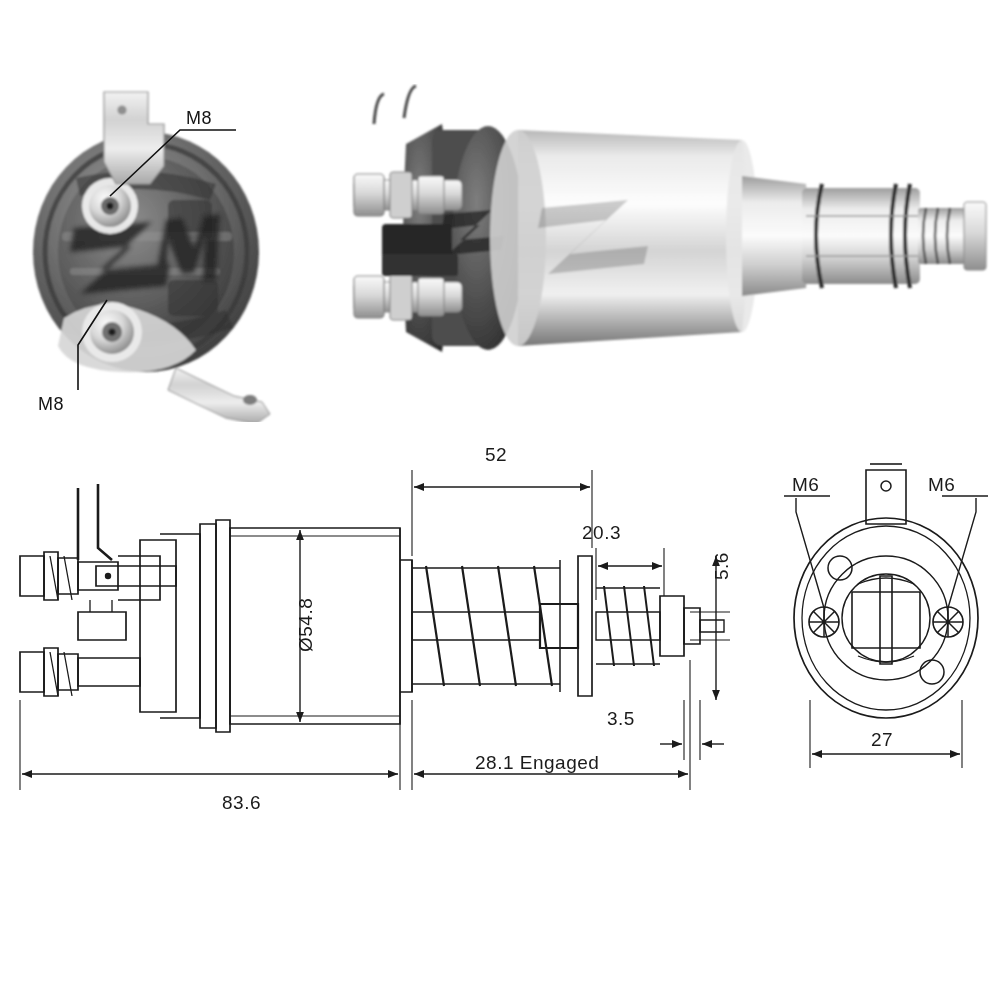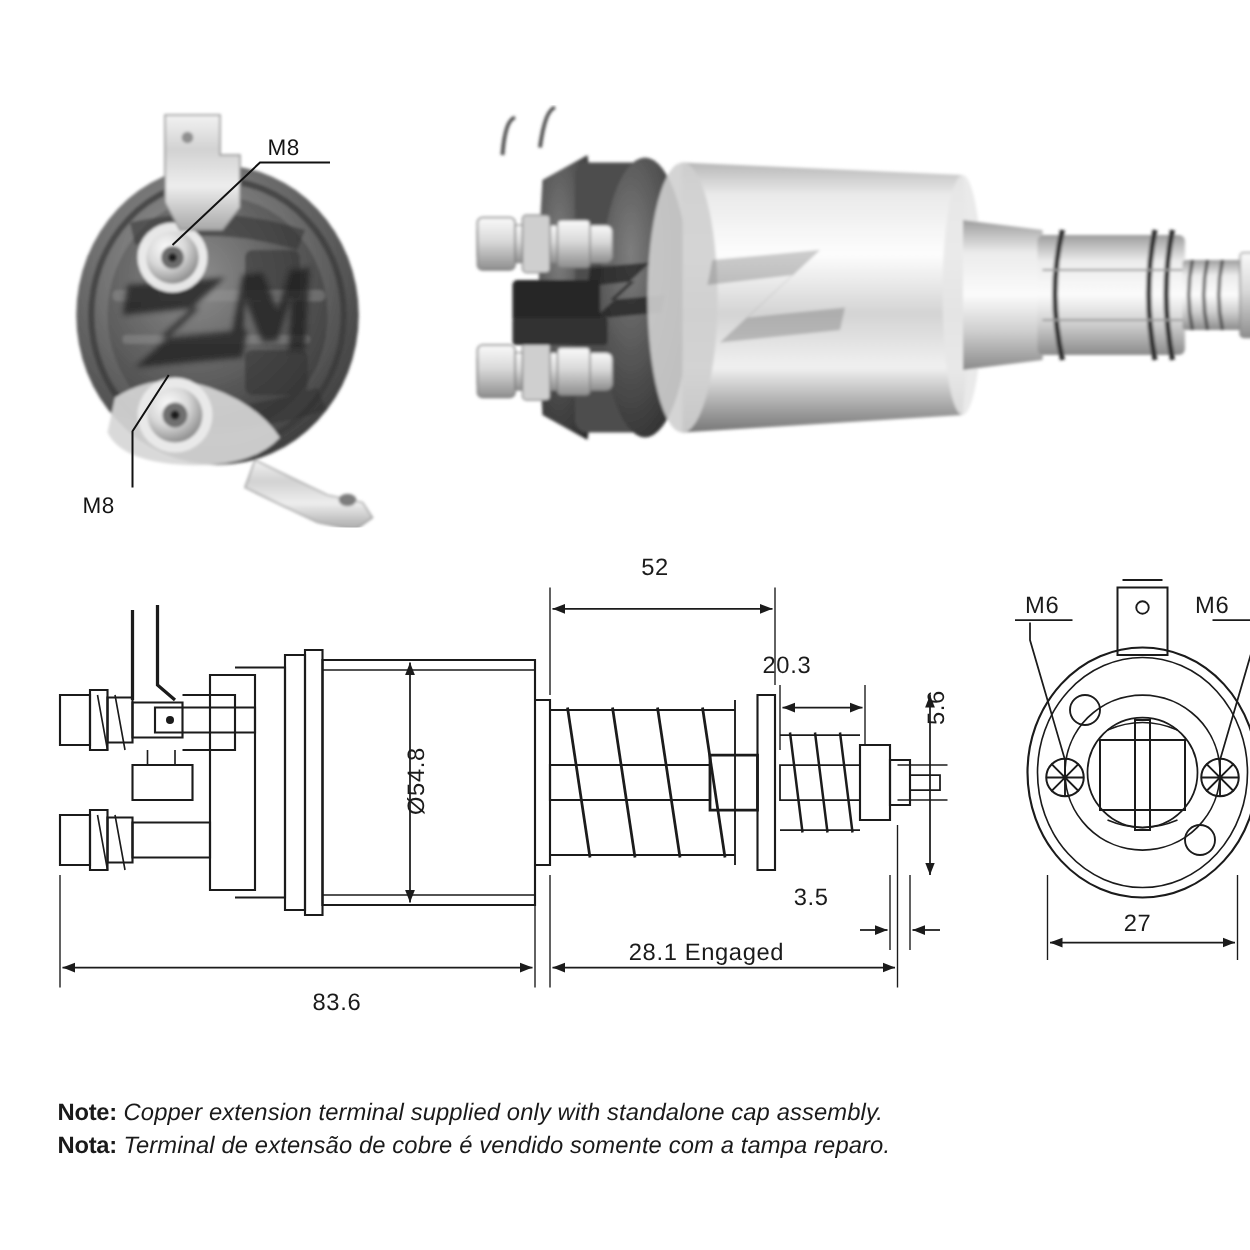--- a/index.html
+++ b/index.html
@@ -1,21 +1,21 @@
 <!DOCTYPE html>
 <html><head>
 <meta charset="utf-8">
 <style>
   html,body{margin:0;padding:0;}
   body{
     width:1000px;height:1000px;background:#ffffff;
     font-family:"Liberation Sans", sans-serif;
     color:#1a1a1a;overflow:hidden;position:relative;
   }
-  #sheet{position:absolute;inset:0;width:956px;height:1000px;margin-left:28px;}
+  #sheet{position:absolute;inset:0;width:956px;height:1000px;}
   .layer{position:absolute;left:0;top:0;width:1000px;height:1000px;}
 
   
   .photo{position:absolute;}
   .photo svg{display:block;}
 
   
   #notes{
     position:absolute;left:18px;top:878px;width:960px;
     line-height:26px;
@@ -363,24 +363,14 @@
   <div class="dimtxt" style="left:222px;top:792px;"><span>83.6</span></div>
 
   <div class="dimtxt" style="left:475px;top:752px;"><span>28.1 Engaged</span></div>
 
   <div class="dimtxt" style="left:871px;top:729px;"><span>27</span></div>
 
   <div class="dimtxt" style="left:792px;top:474px;"><span>M6</span></div>
 
   <div class="dimtxt" style="left:928px;top:474px;"><span>M6</span></div>
 
-  <div id="notes">
-    <div class="note-line">
-      <span class="note-key">Note:</span>
-      <span class="note-body">Copper extension terminal supplied only with standalone cap assembly.</span>
-    </div>
-    <div class="note-line">
-      <span class="note-key">Nota:</span>
-      <span class="note-body">Terminal de extensão de cobre é vendido somente com a tampa reparo.</span>
-    </div>
-  </div>
 
 </div>
 
 </body></html>

